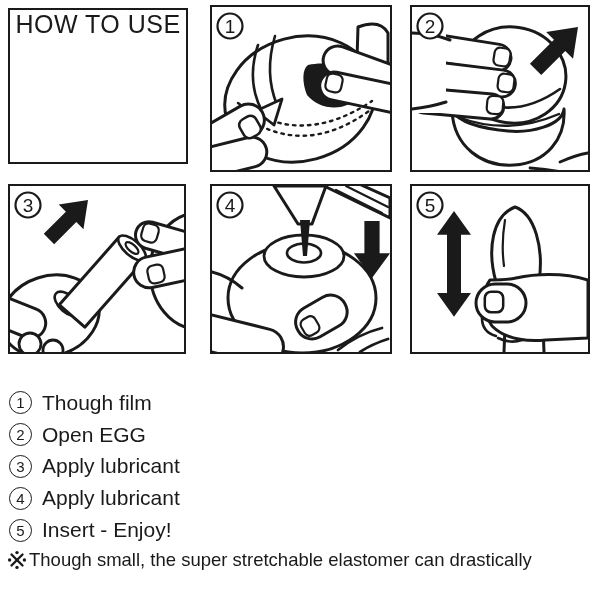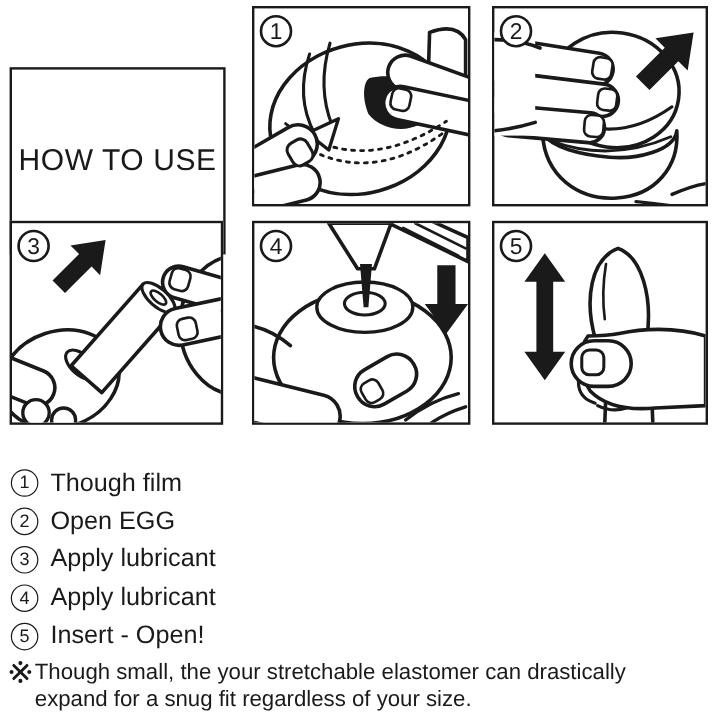--- a/index.html
+++ b/index.html
@@ -7,21 +7,21 @@
     width:600px;height:600px;background:#ffffff;overflow:hidden;
     font-family:"Liberation Sans","DejaVu Sans",sans-serif;color:#1a1a1a;
     -webkit-font-smoothing:antialiased;
   }
   .sheet{position:relative;width:600px;height:600px;background:#fff;}
   .box{
     position:absolute;box-sizing:border-box;border:2px solid #1a1a1a;background:#fff;
   }
   .title-box{
     left:8px;top:8px;width:180px;height:156px;
-    display:flex;align-items:center;justify-content:center;margin-top:48px;
+    display:flex;align-items:flex-start;justify-content:center;
   }
   .title-box span{font-size:25px;font-weight:500;letter-spacing:.5px;white-space:nowrap;}
   .p1{left:210px;top:5px;width:182px;height:167px;}
   .p2{left:410px;top:5px;width:180px;height:167px;}
   .p3{left:8px;top:184px;width:178px;height:170px;}
   .p4{left:210px;top:184px;width:182px;height:170px;}
   .p5{left:410px;top:184px;width:180px;height:170px;}
   .box svg.illus{position:absolute;left:0;top:0;width:100%;height:100%;display:block;}
   svg text.badge-num{
     font-family:"Liberation Sans","DejaVu Sans",sans-serif;
@@ -185,36 +185,35 @@
     <div class="step">
       <span class="circ">3</span>
       <span class="step-label">Apply lubricant</span>
     </div>
     <div class="step">
       <span class="circ">4</span>
       <span class="step-label">Apply lubricant</span>
     </div>
     <div class="step">
       <span class="circ">5</span>
-      <span class="step-label">Insert - Open!</span>
+      <span class="step-label">Insert - Enjoy!</span>
     </div>
   </div>
 
   <div class="note">
     <svg class="mark" viewBox="0 0 20 20">
       <g stroke="#1a1a1a" stroke-width="2.4" stroke-linecap="round">
         <path d="M 4.5,4.5 L 15.5,15.5"></path>
         <path d="M 15.5,4.5 L 4.5,15.5"></path>
       </g>
       <g fill="#1a1a1a">
         <circle cx="10" cy="2.6" r="1.7"></circle>
         <circle cx="10" cy="17.4" r="1.7"></circle>
         <circle cx="2.6" cy="10" r="1.7"></circle>
         <circle cx="17.4" cy="10" r="1.7"></circle>
       </g>
     </svg>
     <div class="lines">
-      <div>Though small, the your stretchable elastomer can drastically</div>
-      <div>expand for a snug fit regardless of your size.</div>
+      <div>Though small, the super stretchable elastomer can drastically</div>
     </div>
   </div>
 
 </div>
 
 </body></html>

